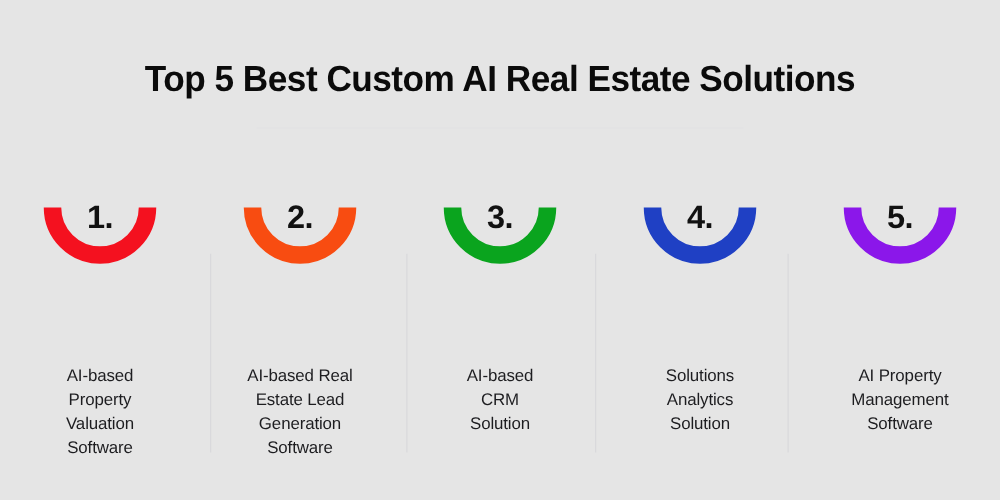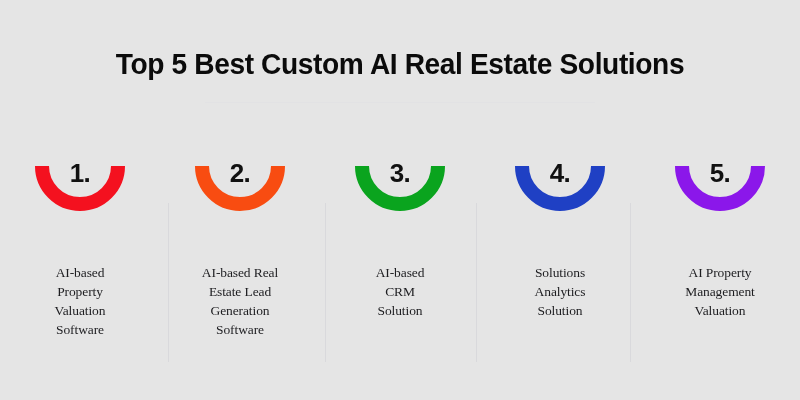--- a/index.html
+++ b/index.html
@@ -89,24 +89,24 @@
     font-family: "Liberation Sans", sans-serif;
     font-size: 26px;
     font-weight: bold;
     color: #111111;
     letter-spacing: -0.5px;
     line-height: 26px;
   }
 
   
   .caption {
-    margin-top: 41px;
+    margin-top: 69px;
     width: 140px;
     text-align: center;
-    font-family: Liberation Serif, serif;
+    font-family: Liberation Sans, sans-serif;
     font-size: 13.5px;
     line-height: 19px;
     color: #1d1d20;
     letter-spacing: -0.1px;
     white-space: pre-line;
   }
 
   
   .v-divider {
     position: absolute;
@@ -184,17 +184,17 @@
 
     <div class="column">
       <div class="arc-wrap">
         <svg class="arc-svg" width="104" height="64" viewBox="0 0 104 64">
           <path d="M 14 8 A 38 38 0 0 0 90 8" fill="none" stroke-width="14" stroke-linecap="butt" stroke="#8b17ea"></path>
         </svg>
         <div class="rank-number">5.</div>
       </div>
       <div class="caption" style="color: rgb(29, 29, 32);">AI Property
 Management
-Valuation</div>
+Software</div>
     </div>
 
   </div>
 </div>
 
 </body></html>

